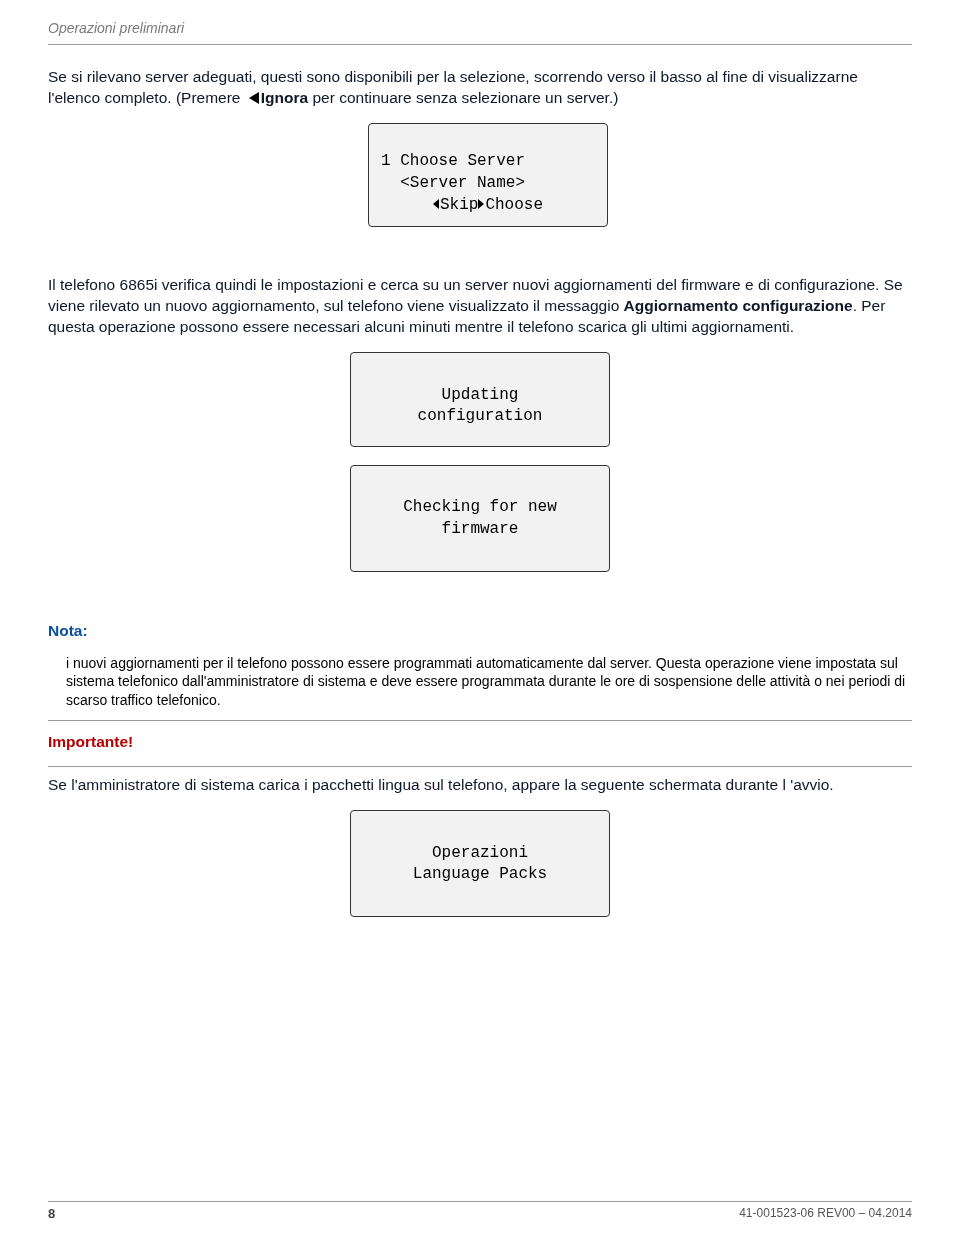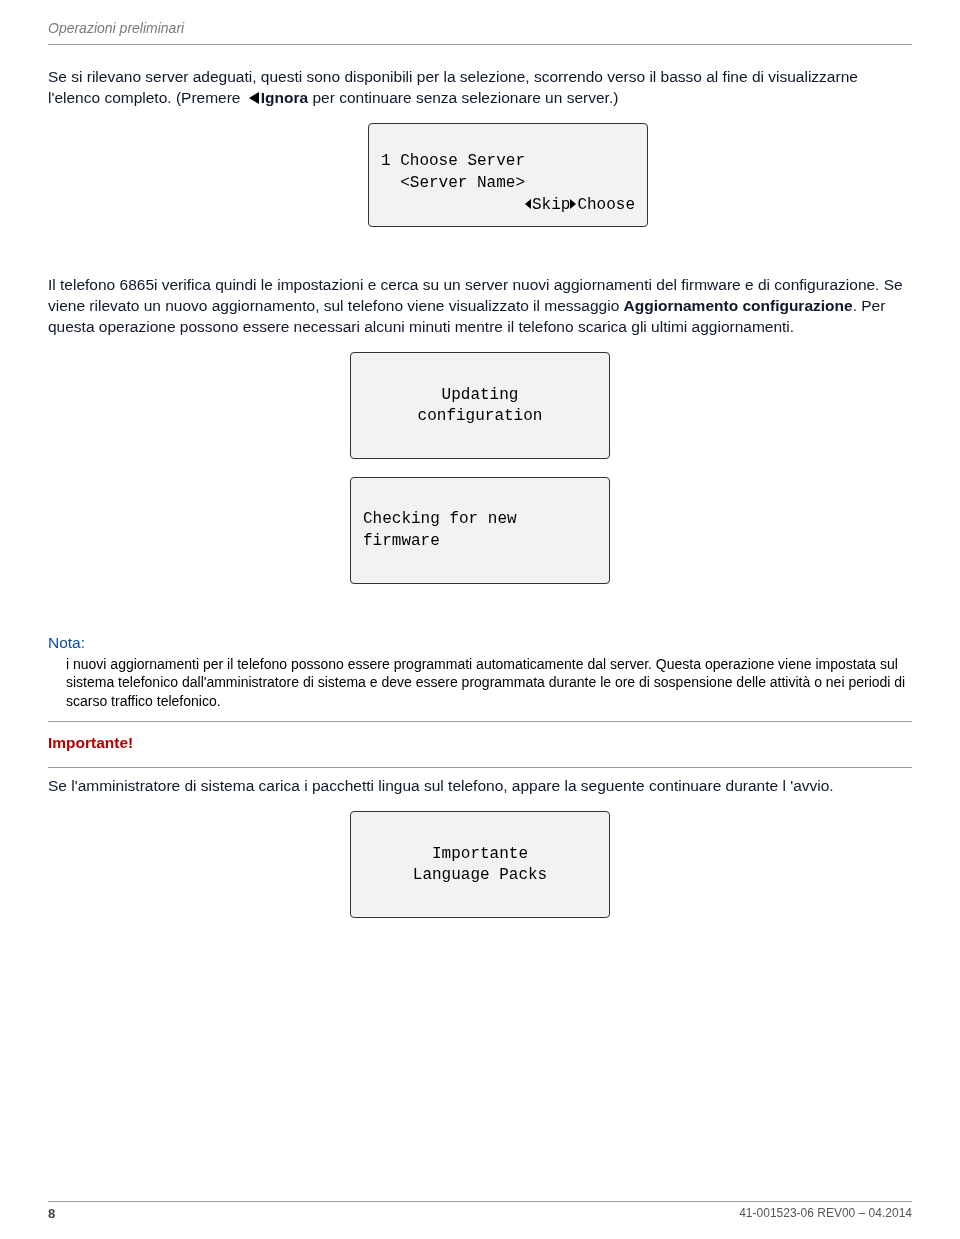--- a/index.html
+++ b/index.html
@@ -47,44 +47,44 @@
       font-family: "Courier New", monospace;
       font-size: 16px;
       border: 1px solid #333;
       background: #f2f2f2;
       border-radius: 4px;
       padding: 6px 12px 10px 12px;
       white-space: pre;
       line-height: 1.35;
     }
     .screen-narrow {
-      width: 280px;
+      width: 240px;
       margin: 14px 0 18px 320px;
     }
     .screen-medium {
       width: 260px;
       margin: 0 auto 18px auto;
       text-align: center;
-      padding: 10px 12px 30px 12px;
+      padding: 10px 12px 18px 12px;
     }
     .screen-medium2 {
       width: 260px;
       margin: 0 auto 40px auto;
-      text-align: left;
+      text-align: center;
       padding: 10px 12px 30px 12px;
     }
     .screen-dl {
       width: 260px;
       margin: 14px auto 18px auto;
       text-align: center;
       padding: 10px 12px 30px 12px;
     }
     .skip-select-row {
       display: flex;
-      justify-content: flex-end;
+      justify-content: center;
     }
     .tri-l {
       display: inline-block;
       width: 0;
       height: 0;
       border-top: 5px solid transparent;
       border-bottom: 5px solid transparent;
       border-right: 6px solid #000;
       margin-right: 1px;
       vertical-align: 0px;
@@ -100,23 +100,23 @@
       vertical-align: 0px;
     }
     .note-block {
       margin-top: 10px;
       padding: 10px 0;
       border-bottom: 1px solid #999;
       margin-bottom: 4px;
     }
     .note-title {
       color: #0b4ea2;
-      font-weight: normal;
+      font-weight: bold;
       font-size: 15.5px;
-      margin-bottom: 3px;
+      margin-bottom: 14px;
     }
     .note-text {
       font-size: 14px;
       line-height: 1.35;
       color: #000;
       padding-left: 18px;
     }
     .important-block {
       padding: 8px 0 12px 0;
       border-bottom: 1px solid #999;
@@ -178,22 +178,22 @@
 
 <div class="note-block">
   <div class="note-title">Nota:</div>
   <div class="note-text">i nuovi aggiornamenti per il telefono possono essere programmati automaticamente dal server. Questa operazione viene impostata sul sistema telefonico dall'amministratore di sistema e deve essere programmata durante le ore di sospensione delle attività o nei periodi di scarso traffico telefonico.</div>
 </div>
 
 <div class="important-block">
   <div class="important-title">Importante!</div>
 </div>
 
-<p class="body-text">Se l'amministratore di sistema carica i pacchetti lingua sul telefono, appare la seguente continuare durante l 'avvio.</p>
+<p class="body-text">Se l'amministratore di sistema carica i pacchetti lingua sul telefono, appare la seguente schermata durante l 'avvio.</p>
 
 <div class="screen-box screen-dl">
-<span>Importante</span>
+<span>Operazioni</span>
 <span>Language Packs</span></div>
 
 <div class="footer">
   <span class="footer-left">8</span>
   <span>41-001523-06 REV00 – 04.2014</span>
 </div>
 
 </body></html>

